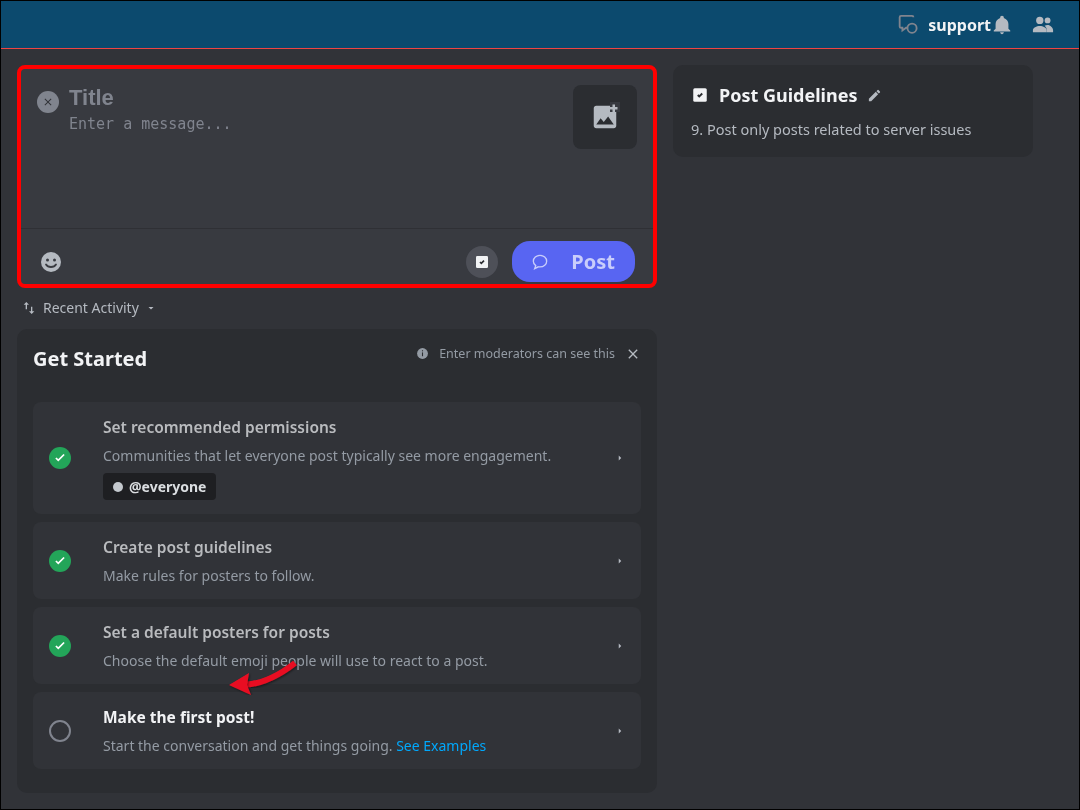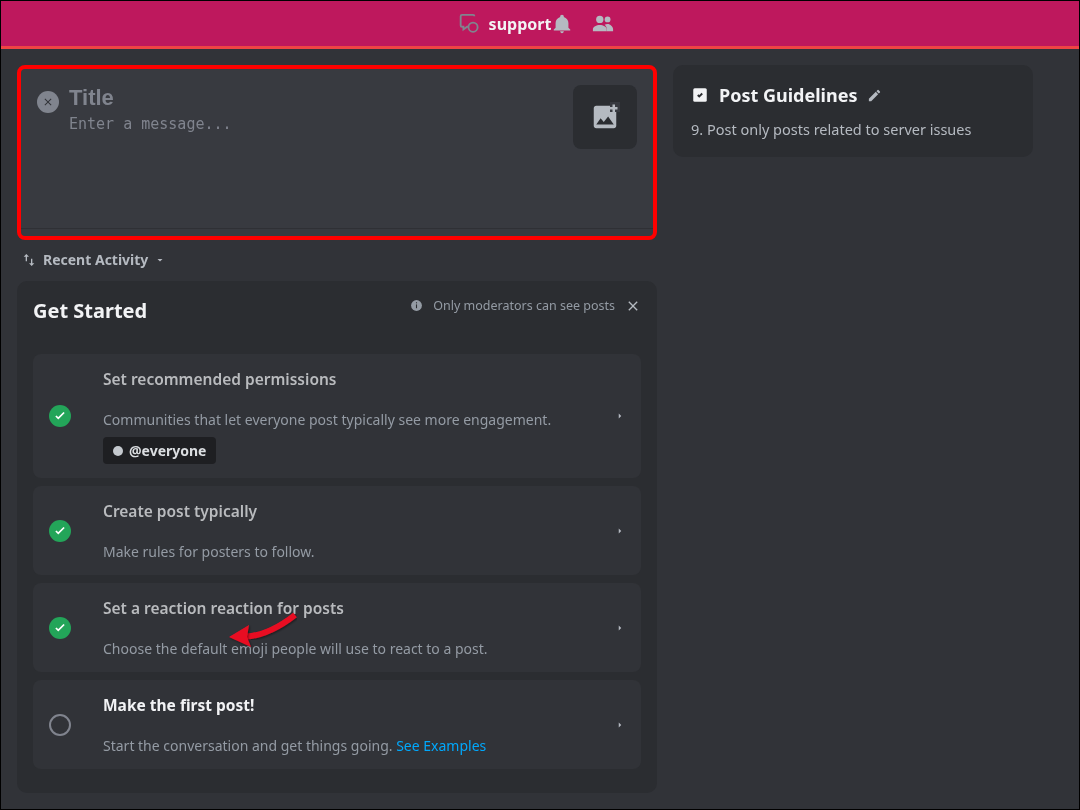--- a/index.html
+++ b/index.html
@@ -7,26 +7,26 @@
       background: #1e1f22;
       font-family: "gg sans", "Noto Sans", sans-serif;
       color: #dbdee1;
       width: 1080px;
       height: 810px;
       overflow: hidden;
       border: 1px solid #000;
     }
     .topbar {
       height: 48px;
-      background: #be185d;
-      border-bottom: 3px solid #ef4444;
+      background: #0c4a6e;
+      border-bottom: 1px solid #ef4444;
       display: flex;
       align-items: center;
       padding: 0 16px;
-      justify-content: center;
+      justify-content: flex-end;
     }
     .topbar-left { display: flex; align-items: center; gap: 10px; }
     .topbar-title { font-weight: 700; color: #f2f3f5; font-size: 16px; }
     .topbar-right { display: flex; align-items: center; gap: 18px; padding-right: 8px;}
     .content {
       display: flex;
       gap: 16px;
       padding: 16px;
       background: #313338;
       height: calc(100% - 48px);
@@ -92,21 +92,20 @@
       border-radius: 18px;
       padding: 7px 20px;
       display:flex; align-items:center; gap:23px;
       font-weight:700; font-size:20px;
     }
     .sort-row {
       display:flex; align-items:center; gap:6px;
       margin-top: 10px;
       color:#b5bac1; font-size:14px;
       padding: 0 4px;
-      font-weight: bold;
     }
     .panel {
       background:#2b2d31;
       border-radius: 10px;
       padding: 16px;
       margin-top: 12px;
     }
     .panel-header {
       display:flex; justify-content:space-between; align-items:flex-start;
       margin-bottom: 30px;
@@ -126,21 +125,21 @@
     .status-circle {
       width:22px; height:22px; border-radius:50%;
       display:flex; align-items:center; justify-content:center;
       flex-shrink:0;
     }
     .status-done { background:#23a559; }
     .status-todo { border: 2.5px solid #80848e; }
     .task-body { flex:1; }
     .task-title { color:#b9bbbe; font-weight:600; font-size:15.5px; }
     .task-title-active { color:#f2f3f5; font-weight:700; font-size:15.5px; }
-    .task-desc { color:#949ba4; font-size:14px; margin-top:20px; }
+    .task-desc { color:#949ba4; font-size:14px; margin-top:8px; }
     .mention-pill {
       display:inline-flex; align-items:center; gap:6px;
       background:#1e1f22; border-radius:4px;
       padding: 4px 10px; margin-top:8px;
       color:#dbdee1; font-size:14px;font-weight:bold;
     }
     .mention-dot { width:10px; height:10px; border-radius:50%; background:#c4c9ce; display:inline-block;}
     .chevron { color:#b5bac1; }
     .link { color:#00a8fc; }
     .guidelines {
@@ -246,21 +245,21 @@
 
     <div class="panel" style="position:relative;">
       <div class="panel-header">
         <div class="panel-title">Get Started</div>
         <div class="moderator-note">
           <svg width="13" height="13" viewBox="0 0 24 24" fill="#949ba4">
               <circle cx="12" cy="12" r="10"></circle>
               <rect x="11" y="10" width="2" height="7" fill="#2b2d31"></rect>
               <rect x="11" y="6" width="2" height="2" fill="#2b2d31"></rect>
             </svg>
-          <span>Only moderators can see posts</span>
+          <span>Enter moderators can see this</span>
           <span>
             <svg width="16" height="16" viewBox="0 0 24 24" fill="#b5bac1">
                 <path d="M19 6.4L17.6 5 12 10.6 6.4 5 5 6.4 10.6 12 5 17.6 6.4 19 12 13.4 17.6 19 19 17.6 13.4 12z"></path>
               </svg>
           </span>
         </div>
       </div>
 
       <div class="task">
         <div class="status-circle status-done">
@@ -283,38 +282,38 @@
           </span>
       </div>
 
       <div class="task">
         <div class="status-circle status-done">
           <svg width="14" height="14" viewBox="0 0 24 24" fill="none">
               <path d="M5 12l4 4L19 6" stroke="#fff" stroke-width="3"></path>
             </svg>
         </div>
         <div class="task-body">
-          <div class="task-title">Create post typically</div>
+          <div class="task-title">Create post guidelines</div>
           <div class="task-desc">Make rules for posters to follow.</div>
         </div>
         <span class="chevron">
             <svg width="10" height="14" viewBox="0 0 24 24" fill="#b5bac1">
               <path d="M9 6l6 6-6 6z"></path>
             </svg>
           </span>
       </div>
 
       <div class="task">
         <div class="status-circle status-done">
           <svg width="14" height="14" viewBox="0 0 24 24" fill="none">
               <path d="M5 12l4 4L19 6" stroke="#fff" stroke-width="3"></path>
             </svg>
         </div>
         <div class="task-body">
-          <div class="task-title">Set a reaction reaction for posts</div>
+          <div class="task-title">Set a default posters for posts</div>
           <div class="task-desc">Choose the default emoji people will use to react to a post.</div>
         </div>
         <span class="chevron">
             <svg width="10" height="14" viewBox="0 0 24 24" fill="#b5bac1">
               <path d="M9 6l6 6-6 6z"></path>
             </svg>
           </span>
       </div>
 
       <div class="task">

